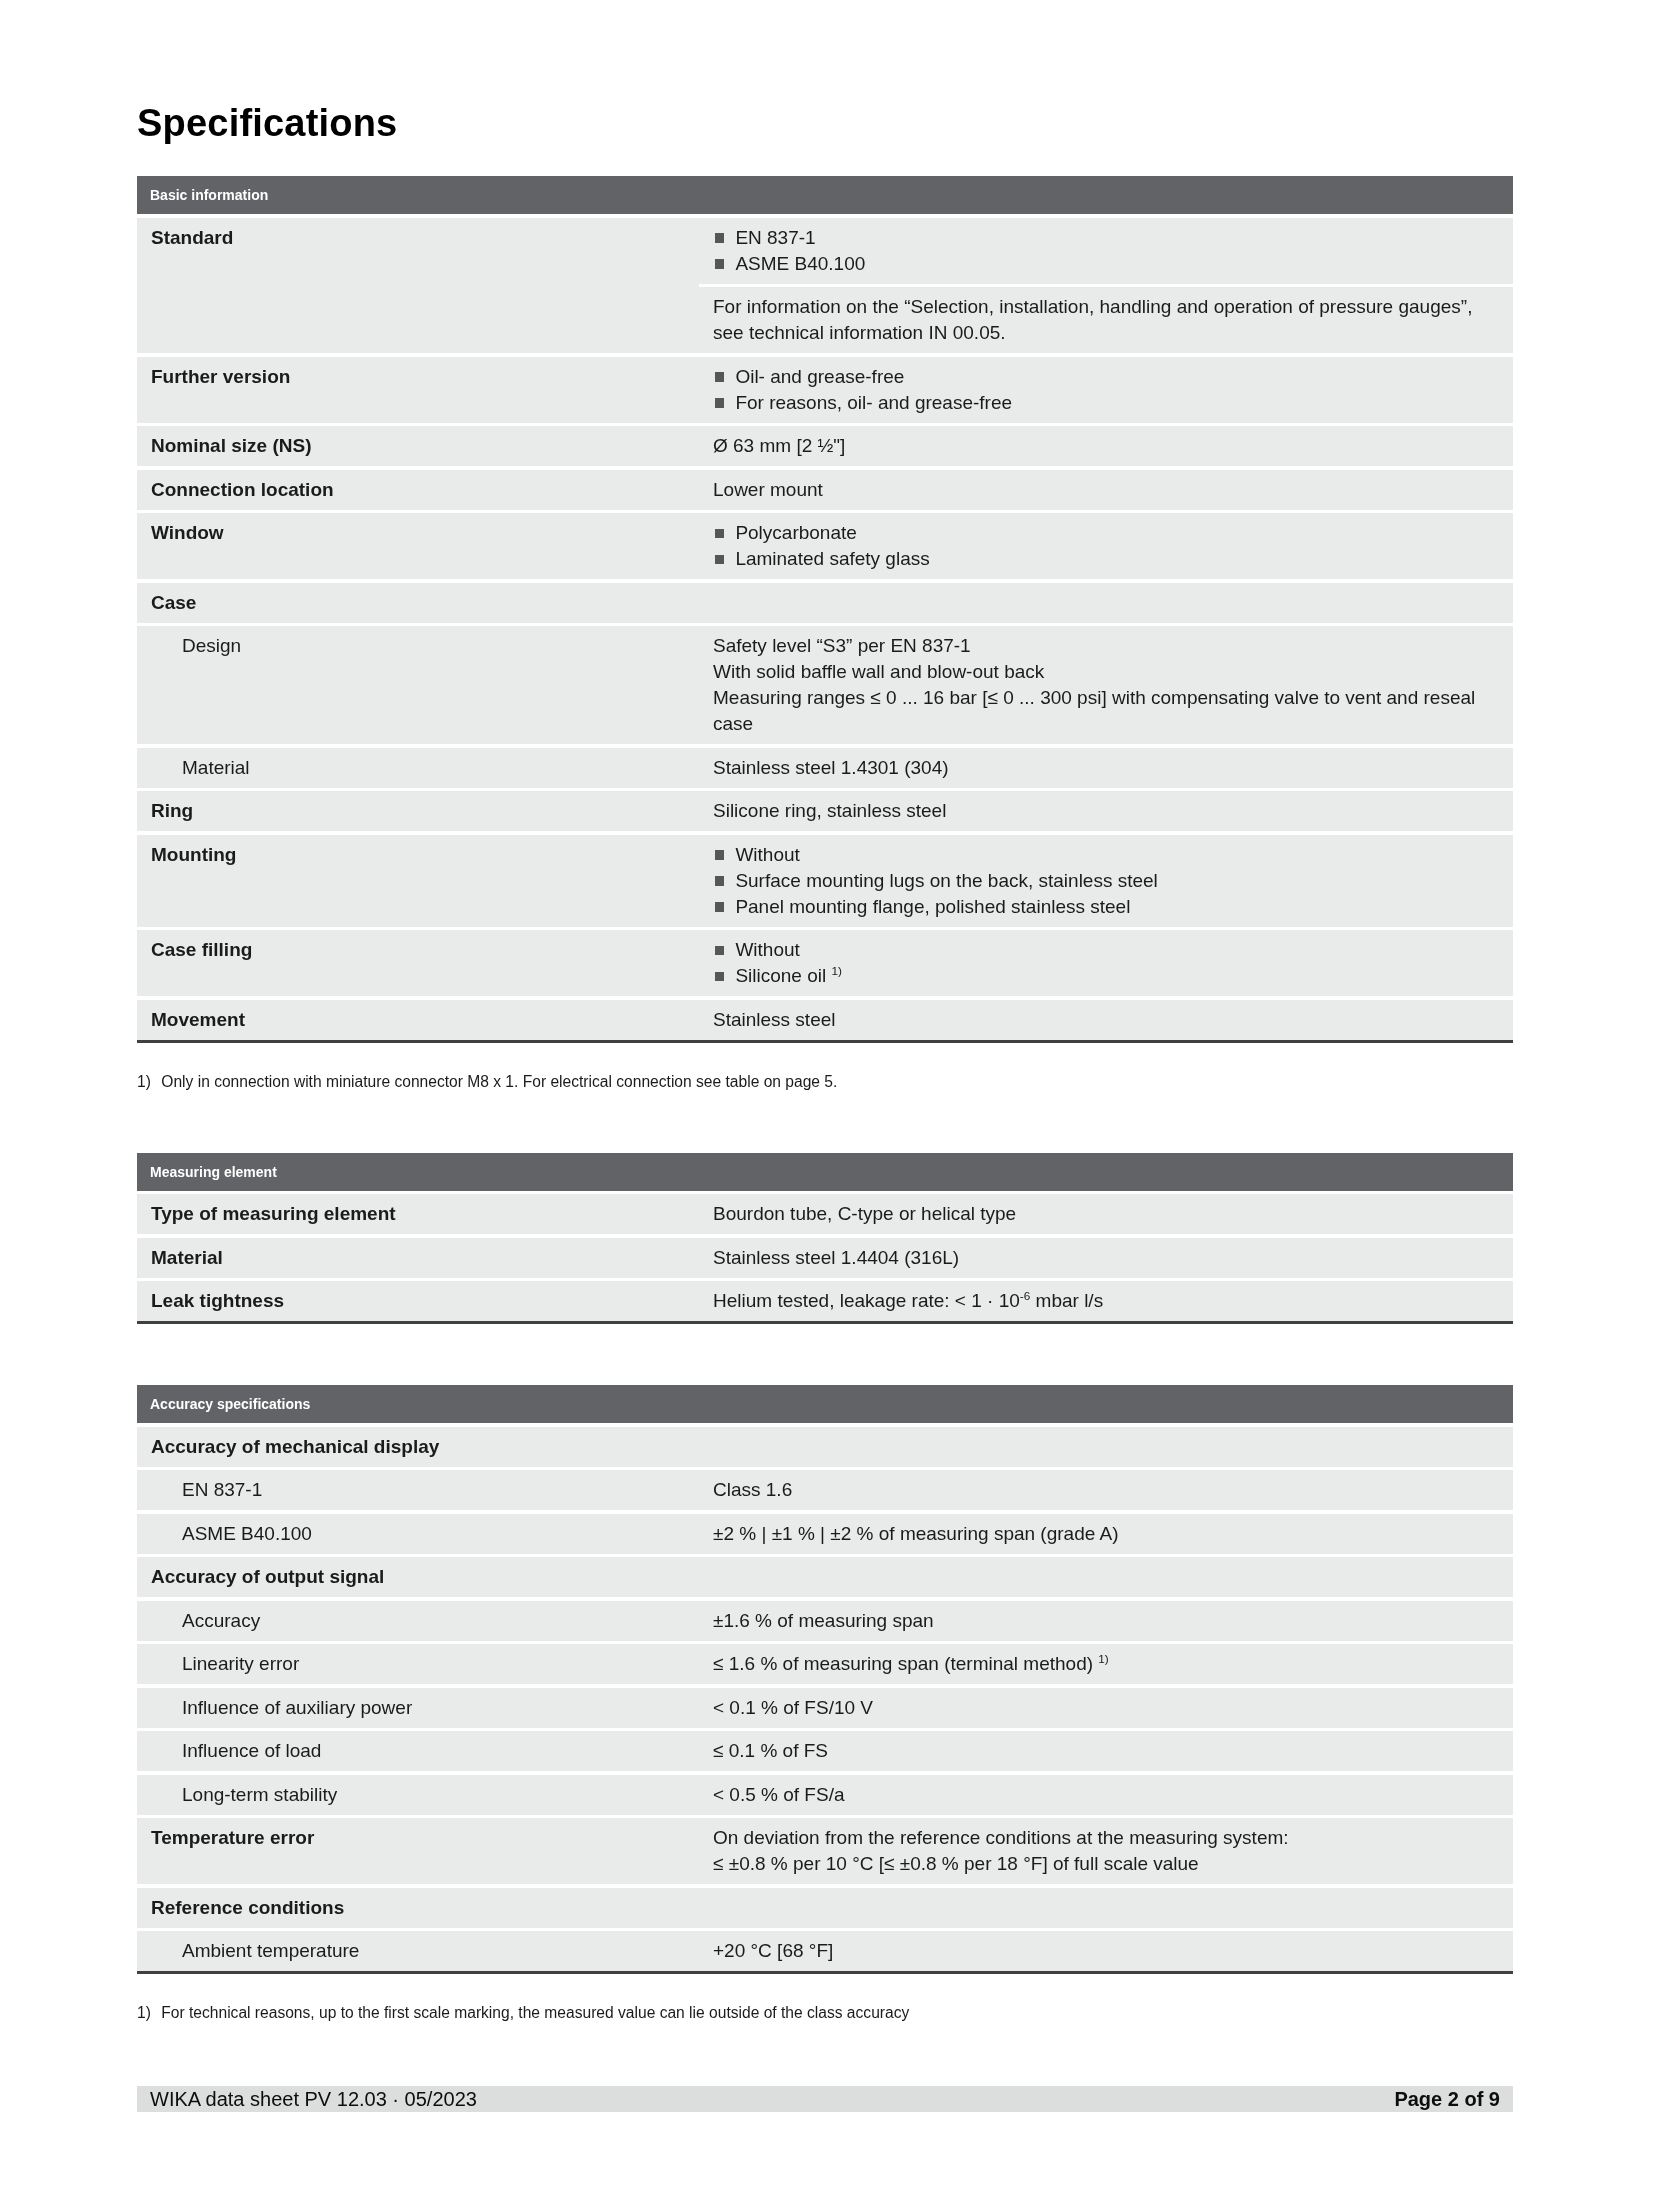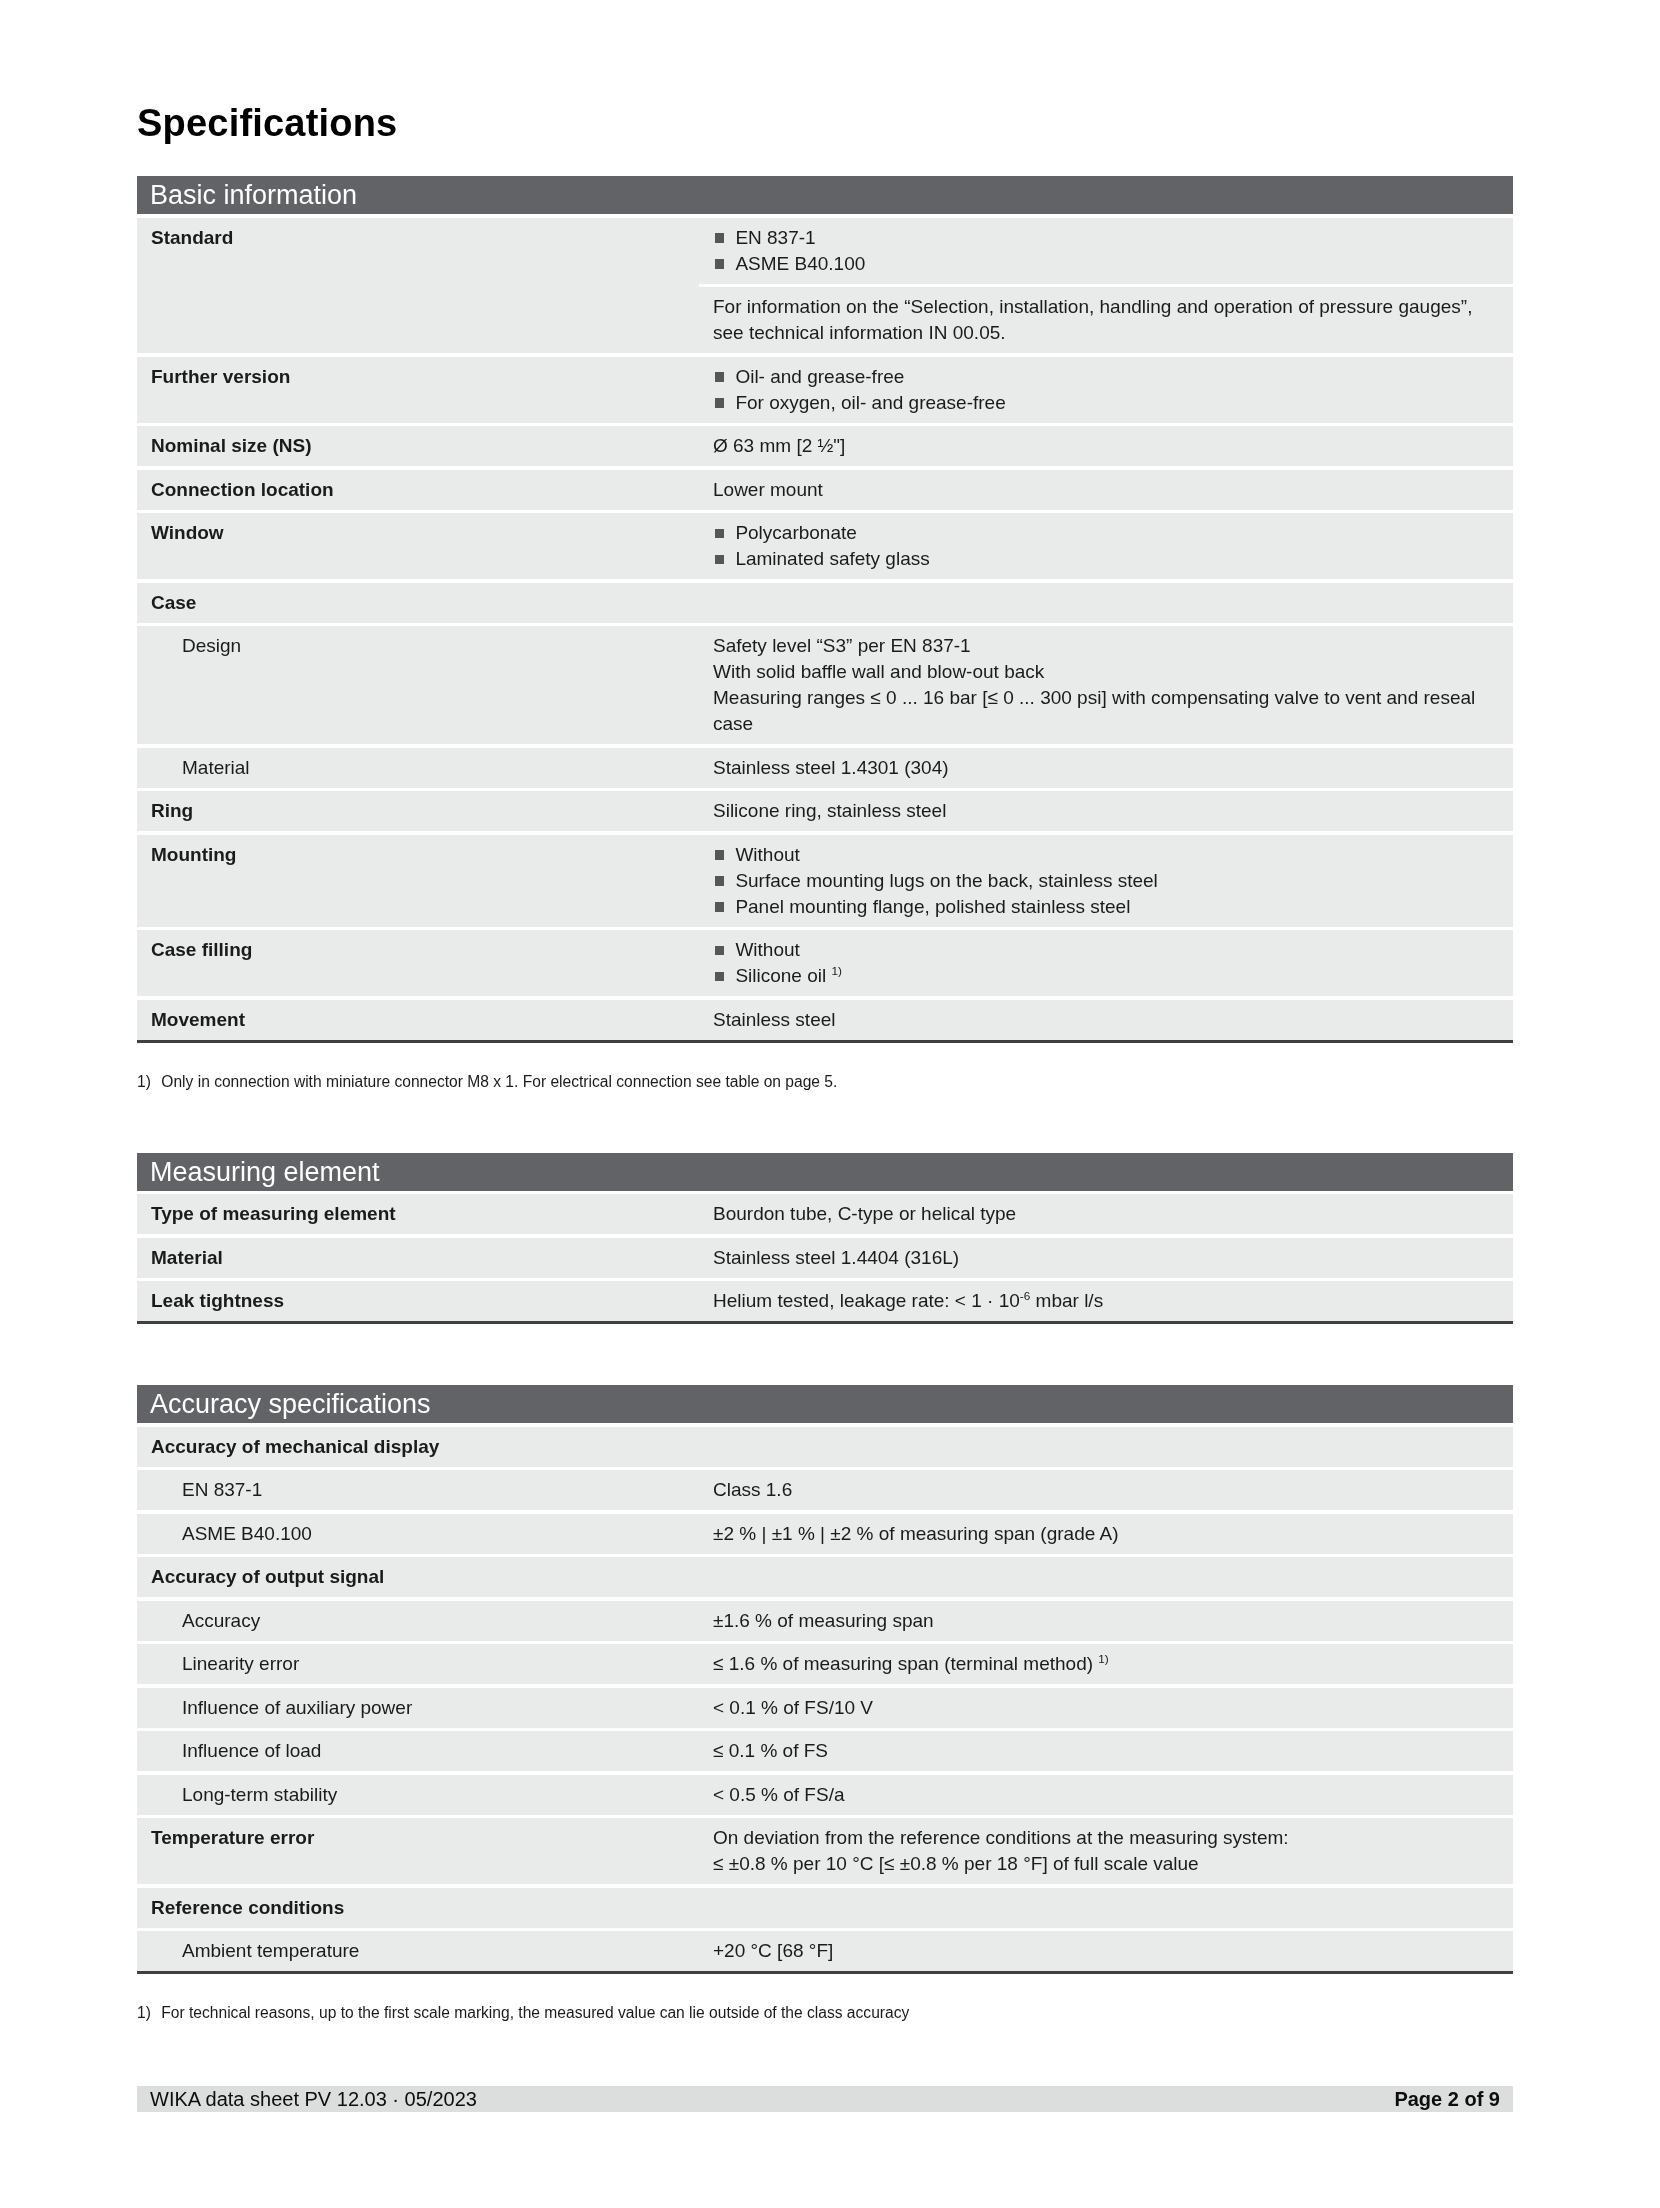--- a/index.html
+++ b/index.html
@@ -10,21 +10,21 @@
     color:#1b1b1b;
     -webkit-font-smoothing:antialiased;
   }
   .page { position:absolute; left:137px; top:0; width:1376px; }
   .title { margin-top:102px; font-size:38px; font-weight:bold; color:#000; letter-spacing:0.2px; }
   .tables { margin-top:31px; }
   .spec-table + .spec-table { margin-top:61px;border-radius:18px; }
 
   .table-header {
     background:var(--header-bar,#626366); color:#ffffff;
-    font-weight:normal; font-size:27px; line-height:24px;
+    font-weight:bold; font-size:14px; line-height:24px;
     padding:7px 13px;
   }
   .table-body { margin-top:3.5px; border-bottom:3.5px solid var(--table-border,#3f4041); }
   .row { display:flex; }
   .row:not(:last-child) { margin-bottom:3.5px; }
 
   .cell { background:var(--row-bg,#e9eaea); }
   .label-cell {
     flex:0 0 562px; width:562px;
     padding:7px 14px; font-size:19px; line-height:26px;
@@ -87,21 +87,21 @@
           <div class="row">
             <div class="cell label-cell bold">Further version</div>
             <div class="value-col">
               <div class="cell value-block">
                 <div class="line bulleted">
                   <span class="bullet"></span>
                   <span class="line-text"><span>Oil- and grease-free</span></span>
                 </div>
                 <div class="line bulleted">
                   <span class="bullet"></span>
-                  <span class="line-text"><span>For oxygen, oil- and grease-free</span></span>
+                  <span class="line-text"><span>For reasons, oil- and grease-free</span></span>
                 </div>
               </div>
             </div>
           </div>
           <div class="row">
             <div class="cell label-cell bold">Nominal size (NS)</div>
             <div class="value-col">
               <div class="cell value-block">
                 <div class="line">
                   <span class="line-text"><span>Ø 63 mm [2 ½"]</span></span>

